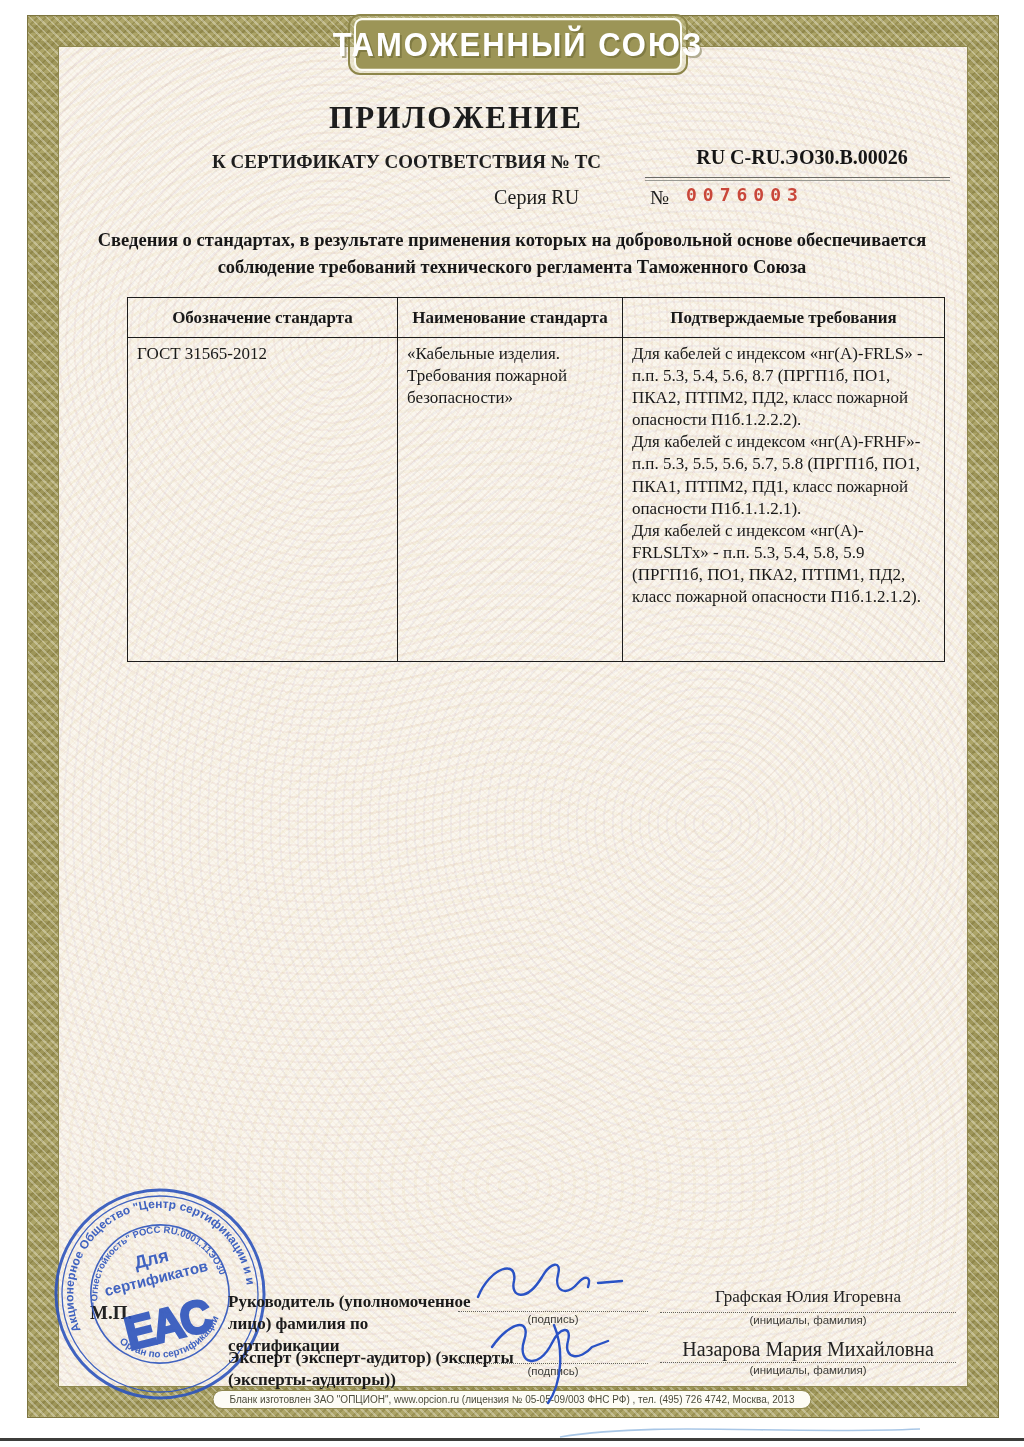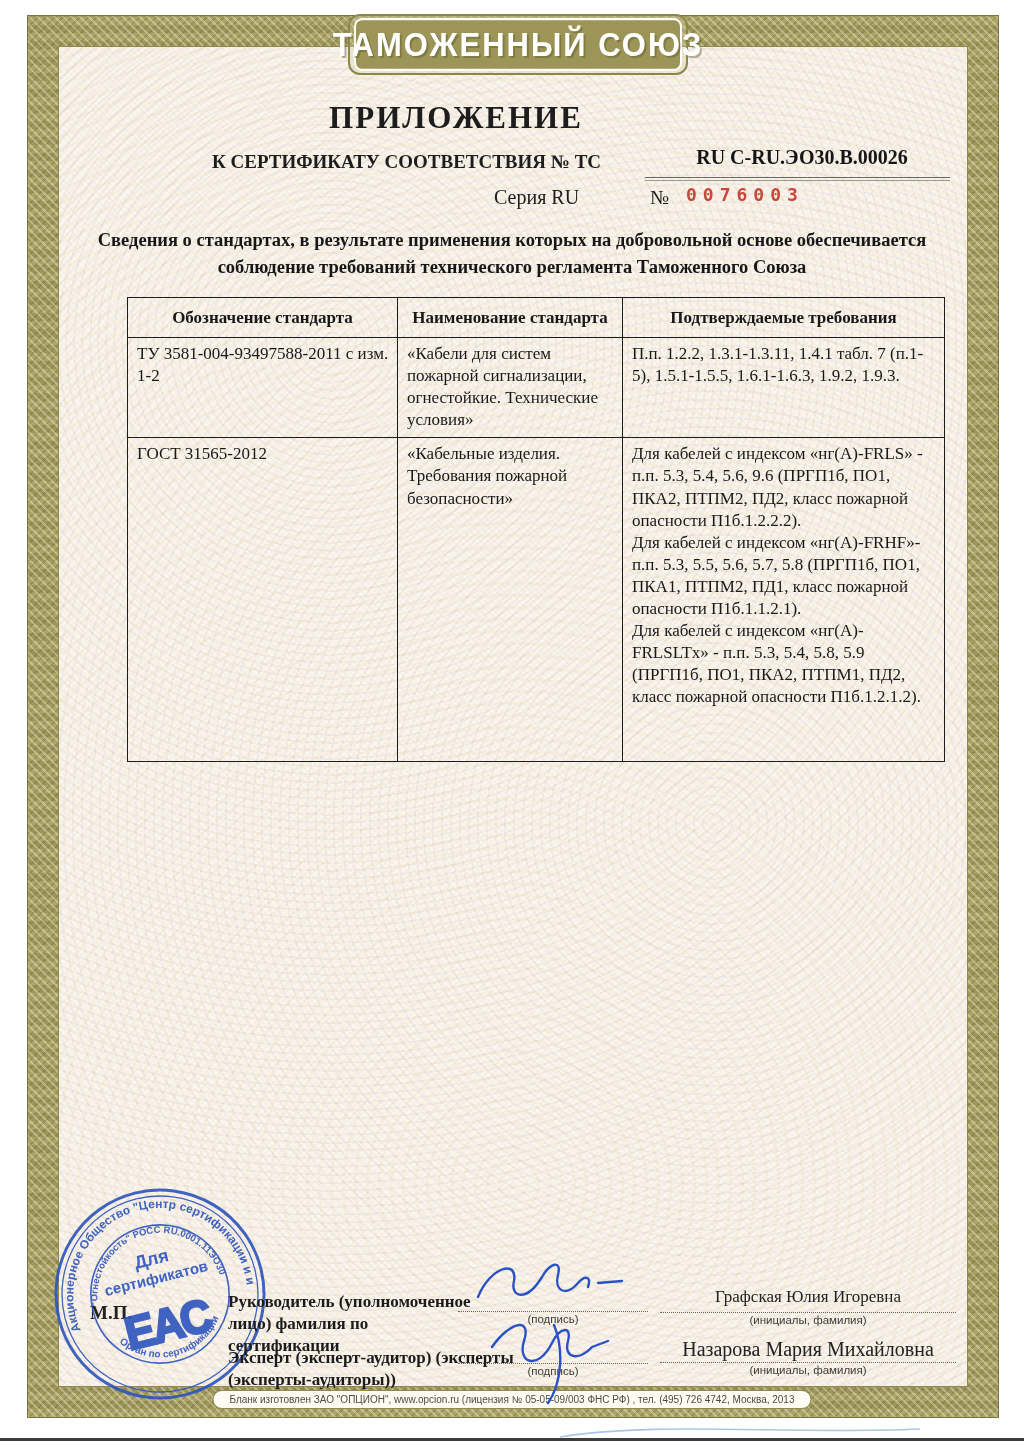--- a/index.html
+++ b/index.html
@@ -135,32 +135,25 @@
         <col class="c1">
         <col class="c2">
         <col class="c3">
       </colgroup>
     <tbody>
         <tr>
       <th>Обозначение стандарта</th>
       <th>Наименование стандарта</th>
       <th>Подтверждаемые требования</th>
     </tr>
-    <tr class="r1">
-      <td>ТУ 3581-004-93497588-2011 с изм. 1-2</td>
-      <td>«Кабели для систем пожарной сигнализации, огнестойкие. Технические условия»</td>
-      <td>
-        <p class="req-p">П.п. 1.2.2, 1.3.1-1.3.11, 1.4.1 табл. 7 (п.1-5), 1.5.1-1.5.5, 1.6.1-1.6.3, 1.9.2, 1.9.3.</p>
-      </td>
-    </tr>
     <tr class="r2">
       <td>ГОСТ 31565-2012</td>
       <td>«Кабельные изделия. Требования пожарной безопасности»</td>
       <td>
-        <p class="req-p">Для кабелей с индексом «нг(А)-FRLS» - п.п. 5.3, 5.4, 5.6, 9.6 (ПРГП1б, ПО1, ПКА2, ПТПМ2, ПД2, класс пожарной опасности П1б.1.2.2.2).</p>
+        <p class="req-p">Для кабелей с индексом «нг(А)-FRLS» - п.п. 5.3, 5.4, 5.6, 8.7 (ПРГП1б, ПО1, ПКА2, ПТПМ2, ПД2, класс пожарной опасности П1б.1.2.2.2).</p>
         <p class="req-p">Для кабелей с индексом «нг(А)-FRHF»- п.п. 5.3, 5.5, 5.6, 5.7, 5.8 (ПРГП1б, ПО1, ПКА1, ПТПМ2, ПД1, класс пожарной опасности П1б.1.1.2.1).</p>
         <p class="req-p">Для кабелей с индексом «нг(А)-FRLSLTх» - п.п. 5.3, 5.4, 5.8, 5.9 (ПРГП1б, ПО1, ПКА2, ПТПМ1, ПД2, класс пожарной опасности П1б.1.2.1.2).</p>
       </td>
     </tr>
   </tbody>
     </table>
 
   <svg class="stamp" viewBox="-114 -114 228 228" xmlns="http://www.w3.org/2000/svg">
     <defs>
       <path id="outerArc" d="M -86,14 A 87,87 0 1 1 86,14" fill="none"></path>

